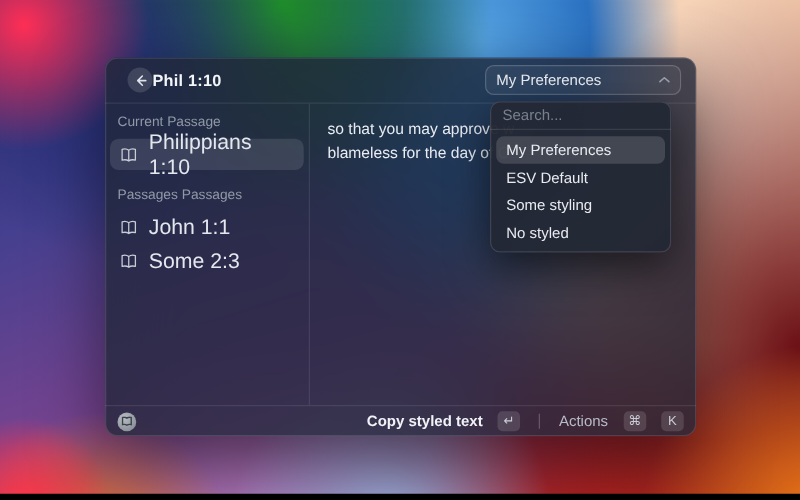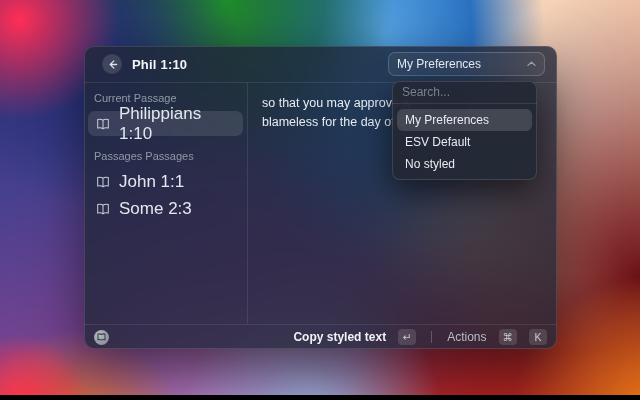--- a/index.html
+++ b/index.html
@@ -47,21 +47,21 @@
     position:absolute; top:0; left:0; right:0; height:37px;
     display:flex; align-items:center; padding:0 12px 0 18px;
     border-bottom:1px solid rgba(255,255,255,.09);
   }
   .back-btn {
     width:20px; height:20px; border-radius:50%;
     background:rgba(255,255,255,.13);
     display:flex; align-items:center; justify-content:center;
     color:#dde1e8; cursor:pointer; flex:0 0 auto;
   }
-  .win-title { margin-left:10px; font-size:13px; font-weight:700; color:#f3f5f8; letter-spacing:.2px; }
+  .win-title { font-size:13px; font-weight:700; color:#f3f5f8; letter-spacing:.2px; }
   .spacer { flex:1; }
   .select-trigger {
     width:157px; height:24px; border-radius:7px;
     background:rgba(255,255,255,.05);
     box-shadow: inset 0 0 0 1px rgba(255,255,255,.18);
     display:flex; align-items:center; justify-content:space-between;
     padding:0 9px; font-size:12px; color:#e8ebf0; cursor:pointer;
   }
   .select-trigger .chev { color:#9aa1ad; display:flex; }
 
@@ -207,19 +207,20 @@
     <div class="action-label secondary">Actions</div>
     <div class="key-badge">⌘</div>
     <div class="key-badge">K</div>
   </div>
 
   <div class="dropdown">
     <input class="search" placeholder="Search..." style="">
     <div class="option-list">
       <div class="option selected">My Preferences</div>
       <div class="option">ESV Default</div>
+      <div class="option">Some styling</div>
       <div class="option">No styled</div>
     </div>
   </div>
 
 </div>
 
 <div class="screen-bottom-bar"></div>
 
 </body></html>

